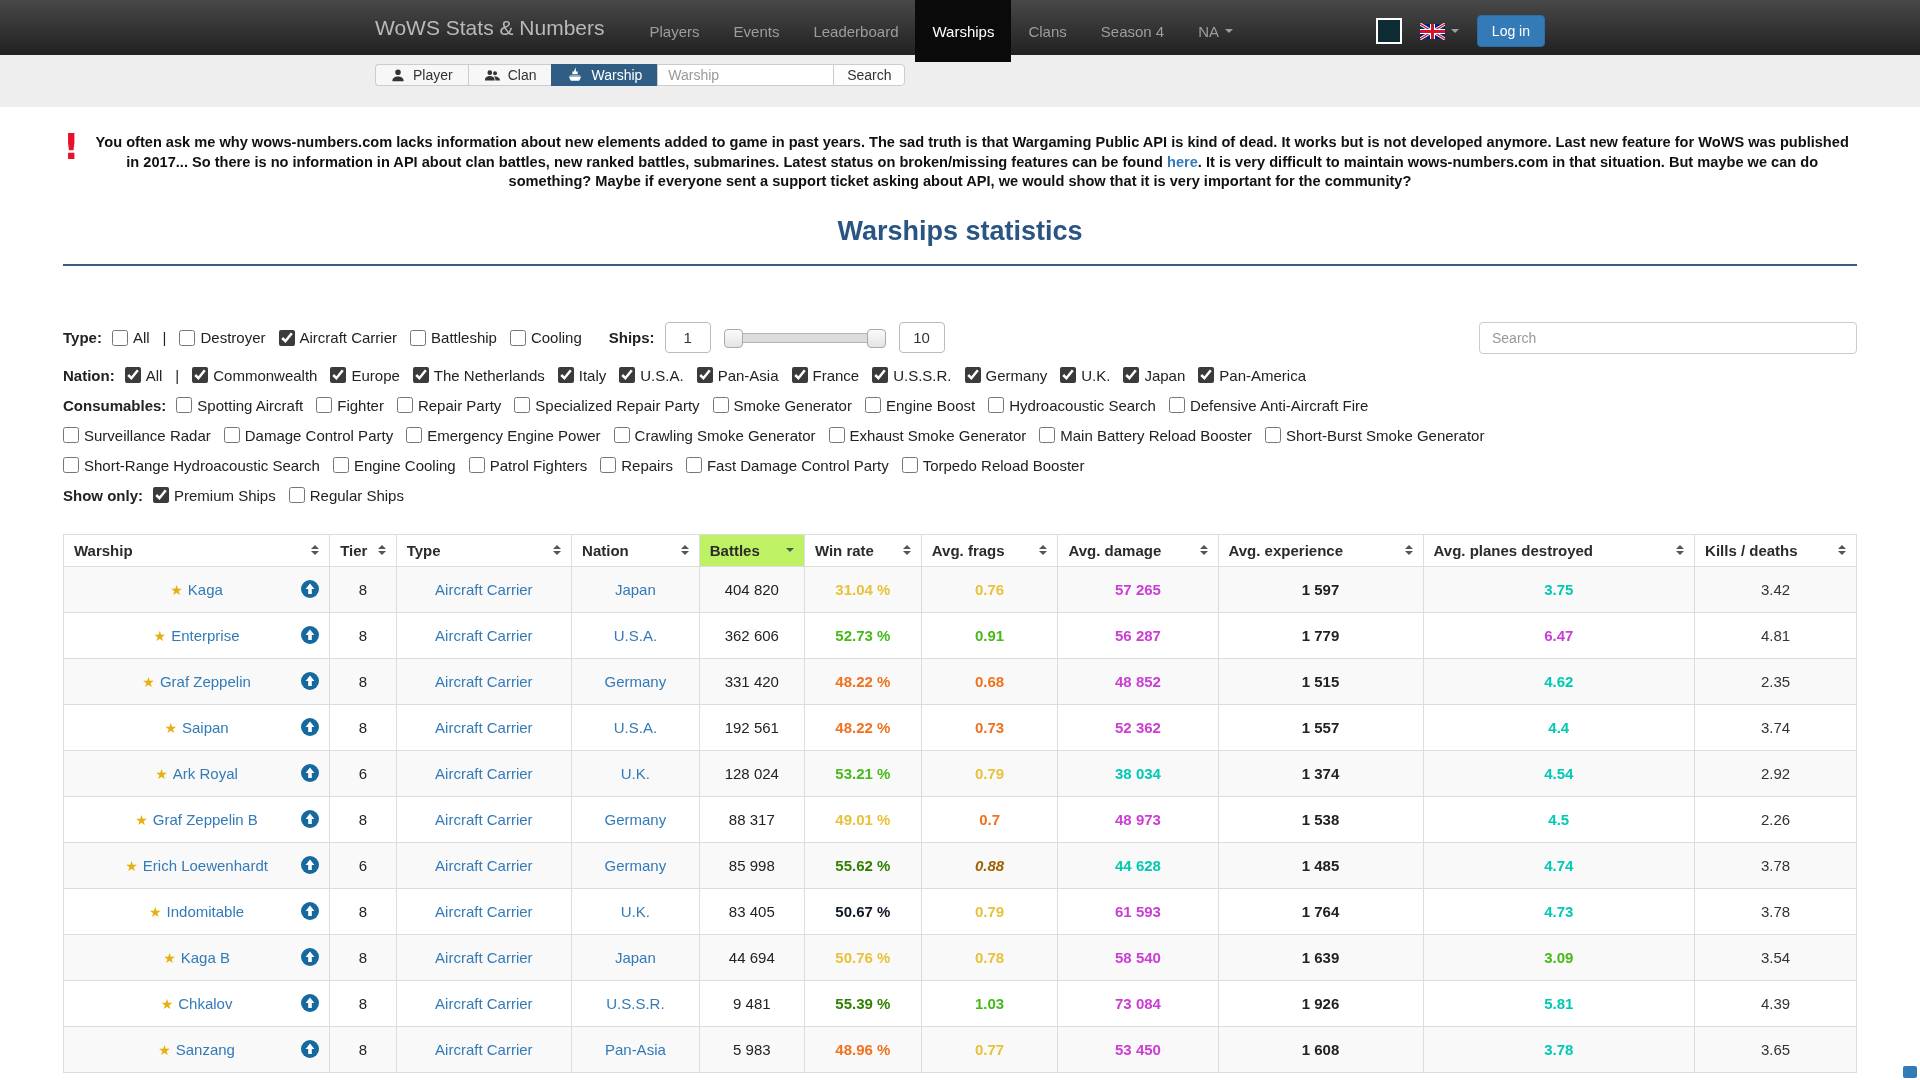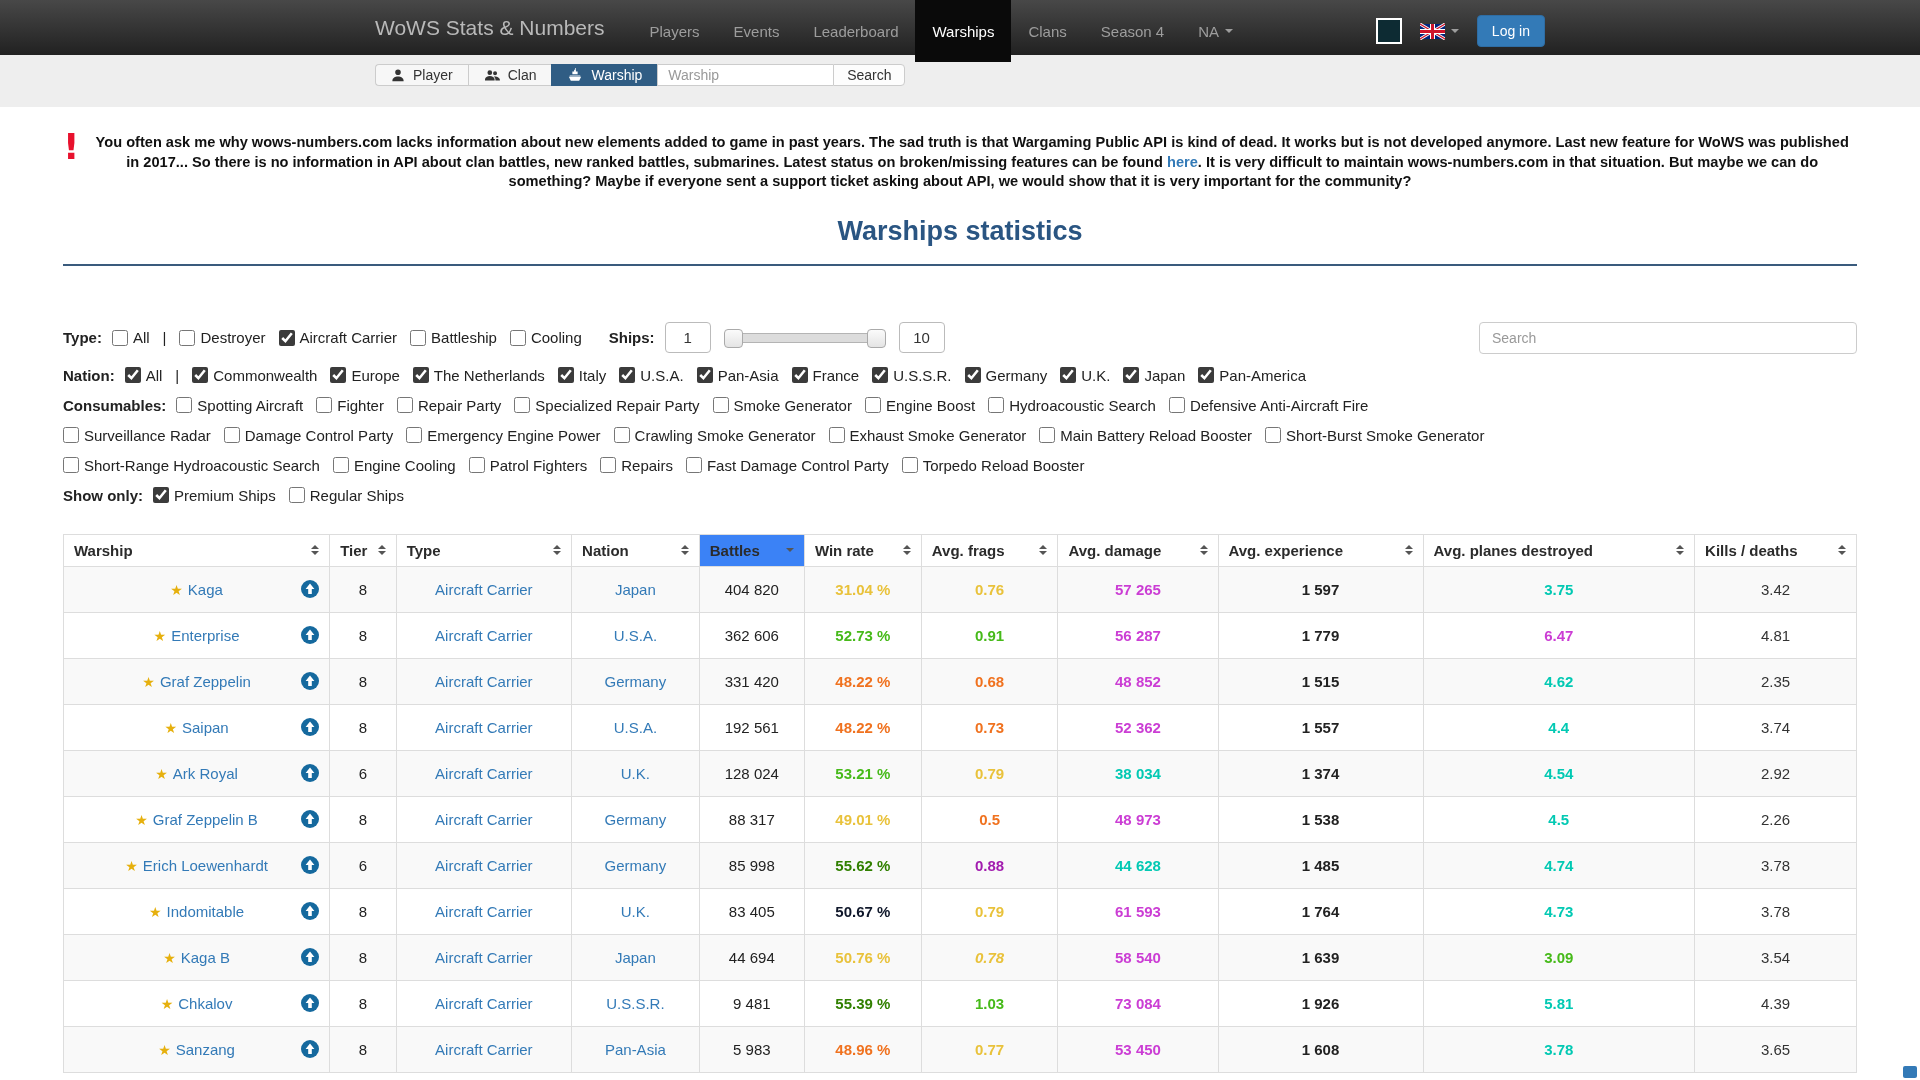--- a/index.html
+++ b/index.html
@@ -52,21 +52,21 @@
   .slider .range { position:absolute; left:0; right:0; top:0; bottom:0; background:#dcdcdc; border-radius:5px; }
   .handle { position:absolute; top:-5px; width:19px; height:19px; background:linear-gradient(180deg,#fbfbfb,#e4e4e4); border:1px solid #aaa; border-radius:4px; }
   .handle.min { left:-2px; } .handle.max { right:-2px; }
   .filter-search { margin-left:auto; width:378px; height:32px; border:1px solid #ccc; border-radius:4px; padding:0 12px; font-size:14px; font-family:inherit; color:#333; }
   
   .tbl-wrap { margin:30px 63px 0; }
   table { width:100%; border-collapse:collapse; font-size:15px; }
   th, td { border:1px solid #ddd; }
   th { font-weight:bold; color:#2b2b2b; padding:7px 10px; text-align:left; }
   th .th-in { display:flex; align-items:center; justify-content:space-between; gap:6px; }
-  th.sorted { background:#3b82f6; }
+  th.sorted { background:#bef264; }
   .sort-ic { display:inline-flex; flex-direction:column; gap:2px; }
   .tri-up { width:0; height:0; border-left:4px solid transparent; border-right:4px solid transparent; border-bottom:4px solid #555; }
   .tri-dn { width:0; height:0; border-left:4px solid transparent; border-right:4px solid transparent; border-top:4px solid #555; }
   td { padding:14px 8px; text-align:center; color:#222; }
   tbody tr:nth-child(odd) { background:#f9f9f9; }
   .ship-cell { position:relative; }
   .star { color:#e6b00e; margin-right:5px; font-size:14px; }
   .cmp-btn { position:absolute; right:10px; top:50%; transform:translateY(-50%); width:18px; height:18px; border:none; background:transparent; padding:0; display:flex; }
   .bold { font-weight:bold; }
   .kd { color:#333; }
@@ -582,39 +582,39 @@
               <span><svg width="18" height="18" viewBox="0 0 18 18">
                   <circle cx="9" cy="9" r="9" fill="#15699e"></circle>
                   <path d="M9 3.6 13.4 9h-2.6v5H7.2V9H4.6z" fill="#fff"></path>
                 </svg></span>
             </button></td>
           <td>8</td>
           <td><a class="lnk" href="#">Aircraft Carrier</a></td>
           <td><a class="lnk" href="#">Germany</a></td>
           <td>88 317</td>
           <td class="bold" style="color: rgb(233, 194, 59);">49.01 %</td>
-          <td class="bold" style="color: rgb(240, 114, 31);">0.5</td>
+          <td class="bold" style="color: rgb(240, 114, 31);">0.7</td>
           <td class="bold" style="color: rgb(203, 61, 212);">48 973</td>
           <td class="bold">1 538</td>
           <td class="bold" style="color: rgb(2, 201, 179);">4.5</td>
           <td class="kd">2.26</td>
         </tr>
         <tr>
           <td class="ship-cell"><span class="star">★</span><a class="lnk" href="#">Erich Loewenhardt</a><button class="cmp-btn">
               <span><svg width="18" height="18" viewBox="0 0 18 18">
                   <circle cx="9" cy="9" r="9" fill="#15699e"></circle>
                   <path d="M9 3.6 13.4 9h-2.6v5H7.2V9H4.6z" fill="#fff"></path>
                 </svg></span>
             </button></td>
           <td>6</td>
           <td><a class="lnk" href="#">Aircraft Carrier</a></td>
           <td><a class="lnk" href="#">Germany</a></td>
           <td>85 998</td>
           <td class="bold" style="color: rgb(49, 128, 0);">55.62 %</td>
-          <td class="bold" style="color: #a21caf;">0.88</td>
+          <td class="bold" style="color: #a16207; font-style: italic;">0.88</td>
           <td class="bold" style="color: rgb(2, 201, 179);">44 628</td>
           <td class="bold">1 485</td>
           <td class="bold" style="color: rgb(2, 201, 179);">4.74</td>
           <td class="kd">3.78</td>
         </tr>
         <tr>
           <td class="ship-cell"><span class="star">★</span><a class="lnk" href="#">Indomitable</a><button class="cmp-btn">
               <span><svg width="18" height="18" viewBox="0 0 18 18">
                   <circle cx="9" cy="9" r="9" fill="#15699e"></circle>
                   <path d="M9 3.6 13.4 9h-2.6v5H7.2V9H4.6z" fill="#fff"></path>
@@ -636,21 +636,21 @@
               <span><svg width="18" height="18" viewBox="0 0 18 18">
                   <circle cx="9" cy="9" r="9" fill="#15699e"></circle>
                   <path d="M9 3.6 13.4 9h-2.6v5H7.2V9H4.6z" fill="#fff"></path>
                 </svg></span>
             </button></td>
           <td>8</td>
           <td><a class="lnk" href="#">Aircraft Carrier</a></td>
           <td><a class="lnk" href="#">Japan</a></td>
           <td>44 694</td>
           <td class="bold" style="color: rgb(233, 194, 59);">50.76 %</td>
-          <td class="bold" style="color: rgb(233, 194, 59); font-style: italic;">0.78</td>
+          <td class="bold" style="color: rgb(233, 194, 59);">0.78</td>
           <td class="bold" style="color: rgb(203, 61, 212);">58 540</td>
           <td class="bold">1 639</td>
           <td class="bold" style="color: rgb(70, 186, 25);">3.09</td>
           <td class="kd">3.54</td>
         </tr>
         <tr>
           <td class="ship-cell"><span class="star">★</span><a class="lnk" href="#">Chkalov</a><button class="cmp-btn">
               <span><svg width="18" height="18" viewBox="0 0 18 18">
                   <circle cx="9" cy="9" r="9" fill="#15699e"></circle>
                   <path d="M9 3.6 13.4 9h-2.6v5H7.2V9H4.6z" fill="#fff"></path>

